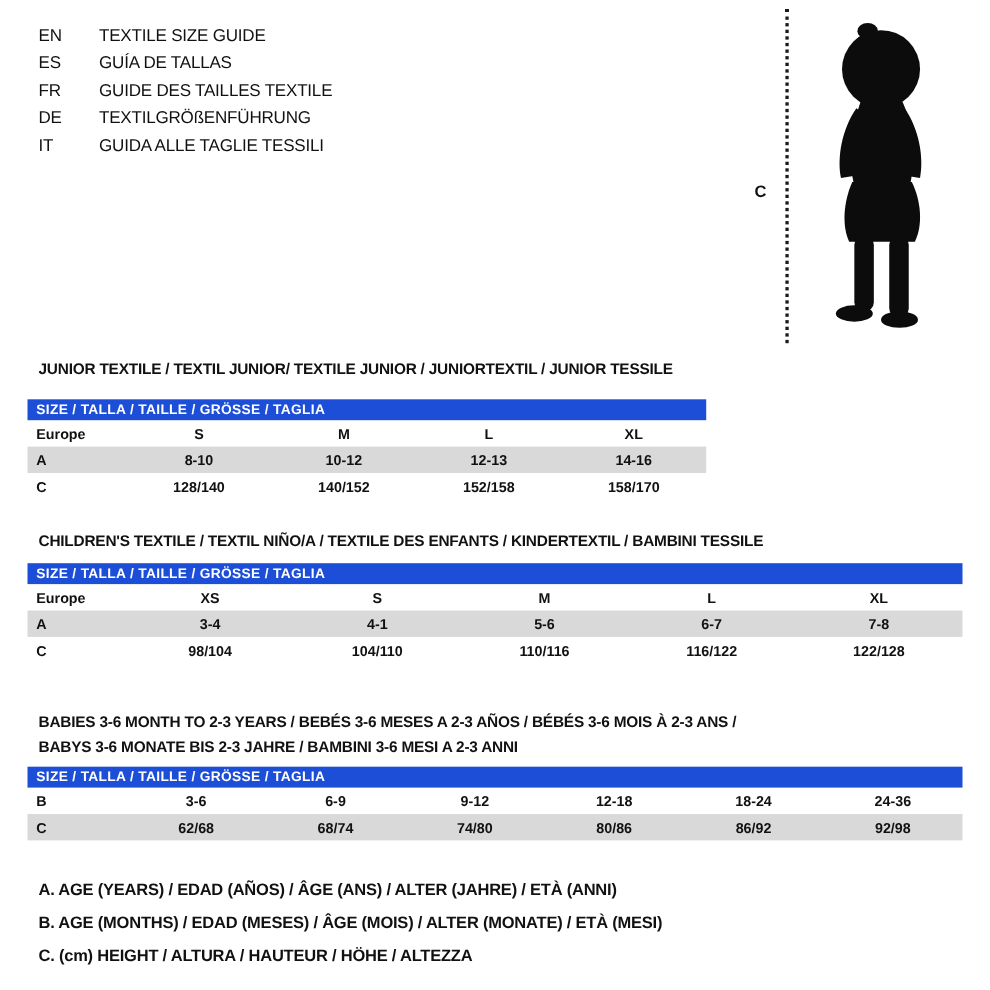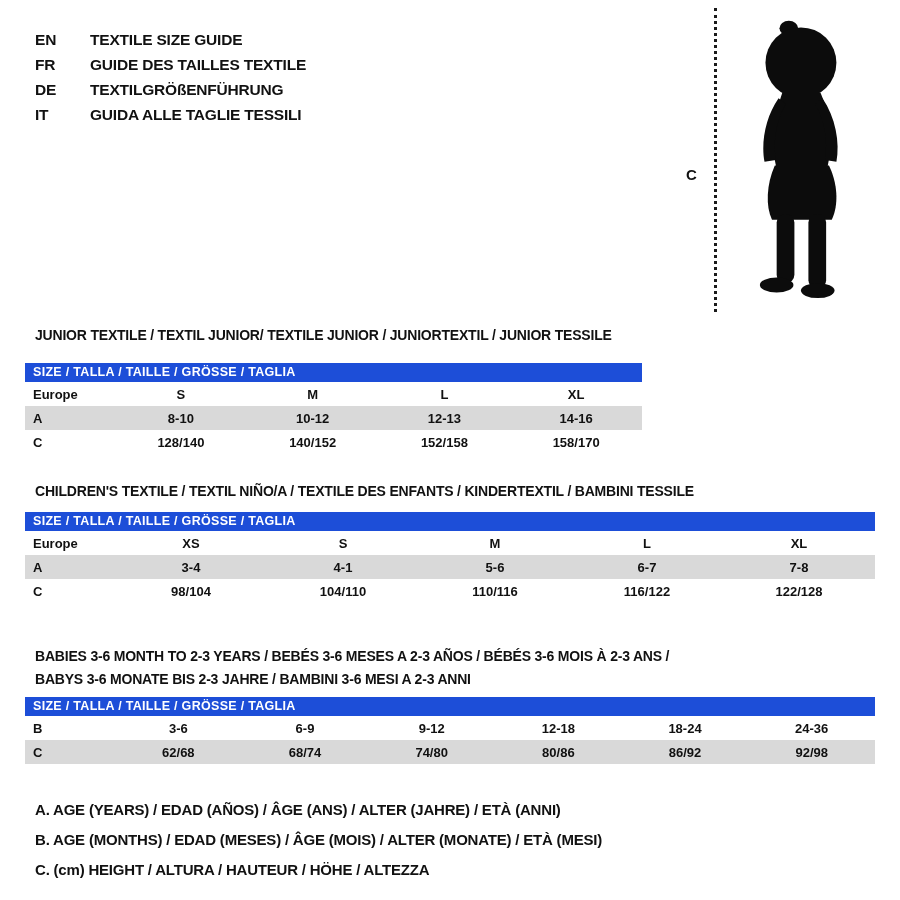--- a/index.html
+++ b/index.html
@@ -3,22 +3,22 @@
 <meta charset="utf-8">
 <style>
   html,body { margin:0; padding:0; background:#ffffff; }
   .page {
     position:relative; width:900px; height:900px; background:#ffffff;
     font-family:"Liberation Sans", sans-serif; color:#111111; overflow:hidden;
   }
 
   
   .lang-block { position:absolute; left:35px; top:24px; }
-  .lang-row { display:flex; height:25px; align-items:flex-end;
-              font-weight:bold; font-size:15.5px; letter-spacing:-0.2px; }
+  .lang-row { display:flex; height:25px; align-items:flex-start;
+              font-weight:normal; font-size:15.5px; letter-spacing:-0.2px; }
   .lang-code { width:55px; }
 
   
   .dotted-line { position:absolute; left:714px; top:8px; height:304px;
                  width:0; border-left:3px dotted #1a1a1a; }
   .height-label { position:absolute; left:686px; top:166px;
                   font-weight:bold; font-size:15px; }
   .silhouette { position:absolute; left:730px; top:6px; width:140px; height:306px; }
 
   
@@ -50,20 +50,24 @@
 </style>
 </head>
 <body>
 
 <div class="page">
 
   <div class="lang-block">
     <div class="lang-row">
       <span class="lang-code">EN</span>
       <span class="lang-label">TEXTILE SIZE GUIDE</span>
+    </div>
+    <div class="lang-row">
+      <span class="lang-code">ES</span>
+      <span class="lang-label">GUÍA DE TALLAS</span>
     </div>
     <div class="lang-row">
       <span class="lang-code">FR</span>
       <span class="lang-label">GUIDE DES TAILLES TEXTILE</span>
     </div>
     <div class="lang-row">
       <span class="lang-code">DE</span>
       <span class="lang-label">TEXTILGRÖßENFÜHRUNG</span>
     </div>
     <div class="lang-row">

